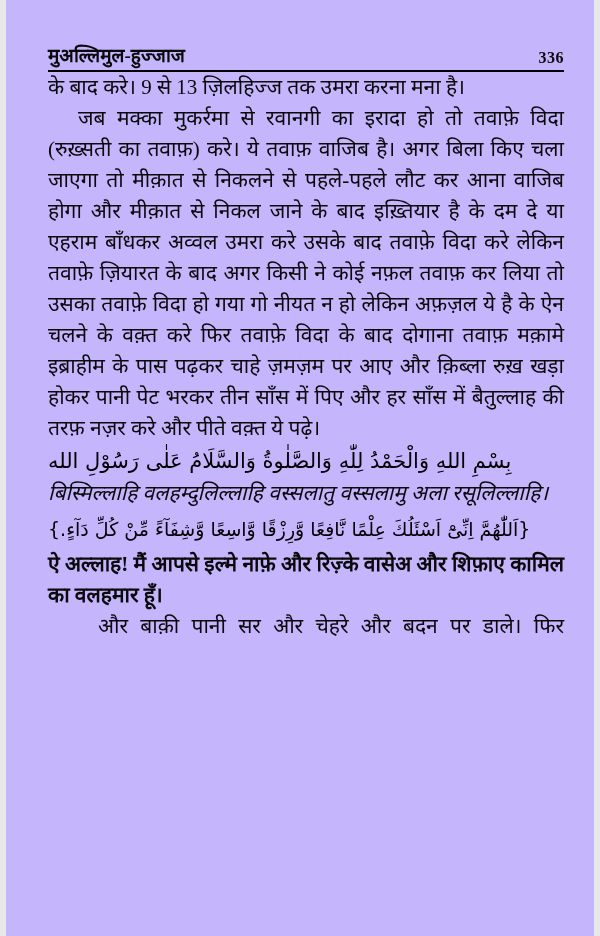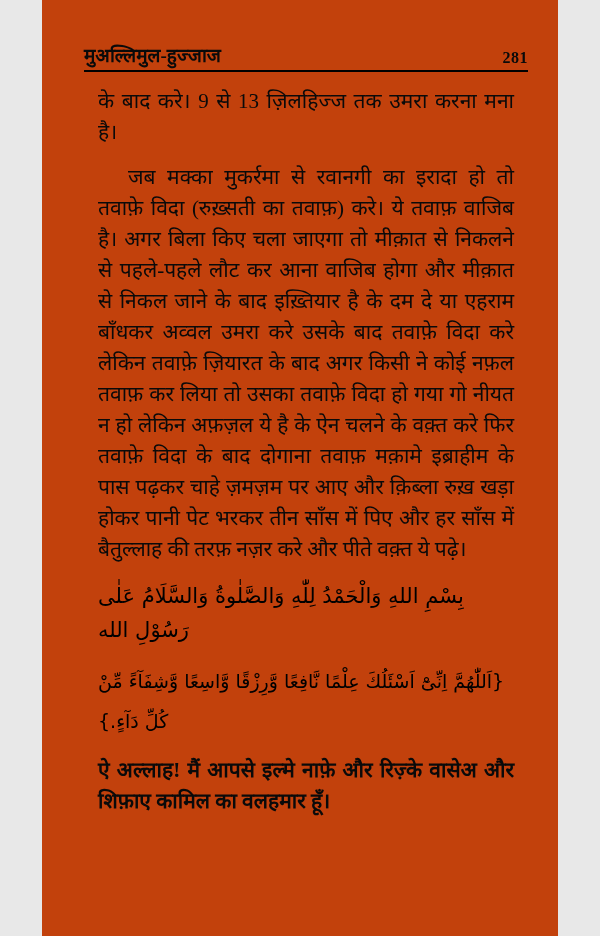--- a/index.html
+++ b/index.html
@@ -1,21 +1,21 @@
 <!DOCTYPE html>
 <html><head>
 <meta charset="utf-8">
 <style>
   html, body { margin: 0; padding: 0; background: #e8e8e8; }
   .page {
     position: relative;
-    width: 516px;
+    width: 588px;
     height: 936px;
     margin: 0 auto;
-    background: #c2410c;
+    background: #c4b5fd;
     color: #0a0a0a;
     font-family: "Liberation Serif", "DejaVu Serif", serif;
     box-sizing: border-box;
     padding: 44px 30px 0 42px;
     overflow: hidden;
   }
   .header-row {
     display: flex;
     justify-content: space-between;
     align-items: flex-end;
@@ -26,21 +26,21 @@
     font-size: 19px;
     font-weight: bold;
     line-height: 24px;
   }
   .page-number {
     font-size: 16px;
     font-weight: bold;
     letter-spacing: 0.5px;
     line-height: 20px;
   }
-  .body-text p, .body-text div { margin: 14px; }
+  .body-text p, .body-text div { margin: 0; }
   .body-text {
     font-size: 21px;
     line-height: 31px;
     text-align: justify;
   }
   .p-cont   { margin-top: 7px; }
   .p-main   { text-indent: 30px; }
   .arabic {
     direction: rtl;
     text-align: left;
@@ -76,34 +76,36 @@
     text-align-last: justify;
   }
 </style>
 </head>
 <body>
 
 <div class="page">
 
   <div class="header-row">
     <span class="book-title">मुअल्लिमुल-हुज्जाज</span>
-    <span class="page-number">281</span>
+    <span class="page-number">336</span>
   </div>
 
   <div class="body-text">
 
     <p class="p-cont">के बाद करे। 9 से 13 ज़िलहिज्ज तक उमरा करना मना है।</p>
 
     <p class="p-main">जब मक्का मुकर्रमा से रवानगी का इरादा हो तो तवाफ़े विदा (रुख़्सती का तवाफ़) करे। ये तवाफ़ वाजिब है। अगर बिला किए चला जाएगा तो मीक़ात से निकलने से पहले-पहले लौट कर आना वाजिब होगा और मीक़ात से निकल जाने के बाद इख़्तियार है के दम दे या एहराम बाँधकर अव्वल उमरा करे उसके बाद तवाफ़े विदा करे लेकिन तवाफ़े ज़ियारत के बाद अगर किसी ने कोई नफ़ल तवाफ़ कर लिया तो उसका तवाफ़े विदा हो गया गो नीयत न हो लेकिन अफ़ज़ल ये है के ऐन चलने के वक़्त करे फिर तवाफ़े विदा के बाद दोगाना तवाफ़ मक़ामे इब्राहीम के पास पढ़कर चाहे ज़मज़म पर आए और क़िब्ला रुख़ खड़ा होकर पानी पेट भरकर तीन साँस में पिए और हर साँस में बैतुल्लाह की तरफ़ नज़र करे और पीते वक़्त ये पढ़े।</p>
 
     <div class="arabic arabic-bismillah">بِسْمِ اللهِ وَالْحَمْدُ لِلّٰهِ وَالصَّلٰوةُ وَالسَّلَامُ عَلٰى رَسُوْلِ الله</div>
 
+    <p class="translit">बिस्मिल्लाहि वलहम्दुलिल्लाहि वस्सलातु वस्सलामु अला रसूलिल्लाहि।</p>
 
 
     <div class="arabic arabic-dua">{اَللّٰهُمَّ اِنِّىْٓ اَسْئَلُكَ عِلْمًا نَّافِعًا وَّرِزْقًا وَّاسِعًا وَّشِفَآءً مِّنْ كُلِّ دَآءٍ.}</div>
 
 
     <p class="bold-translation">ऐ अल्लाह! मैं आपसे इल्मे नाफ़े और रिज़्के वासेअ और शिफ़ाए कामिल का वलहमार हूँ।</p>
 
+    <p class="p-close">और बाक़ी पानी सर और चेहरे और बदन पर डाले। फिर</p>
 
   </div>
 
 </div>
 
 </body></html>

